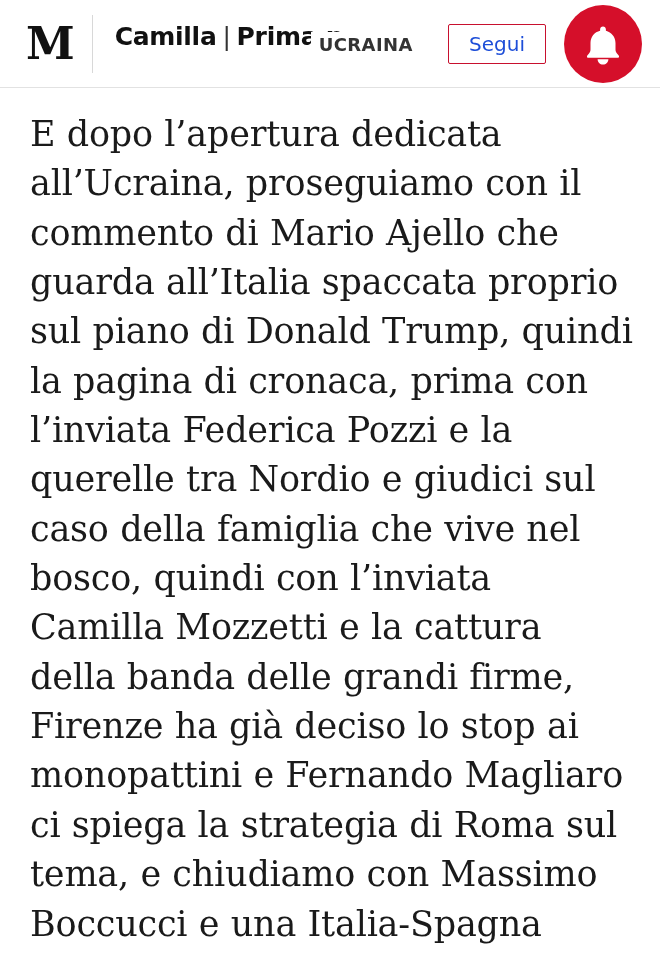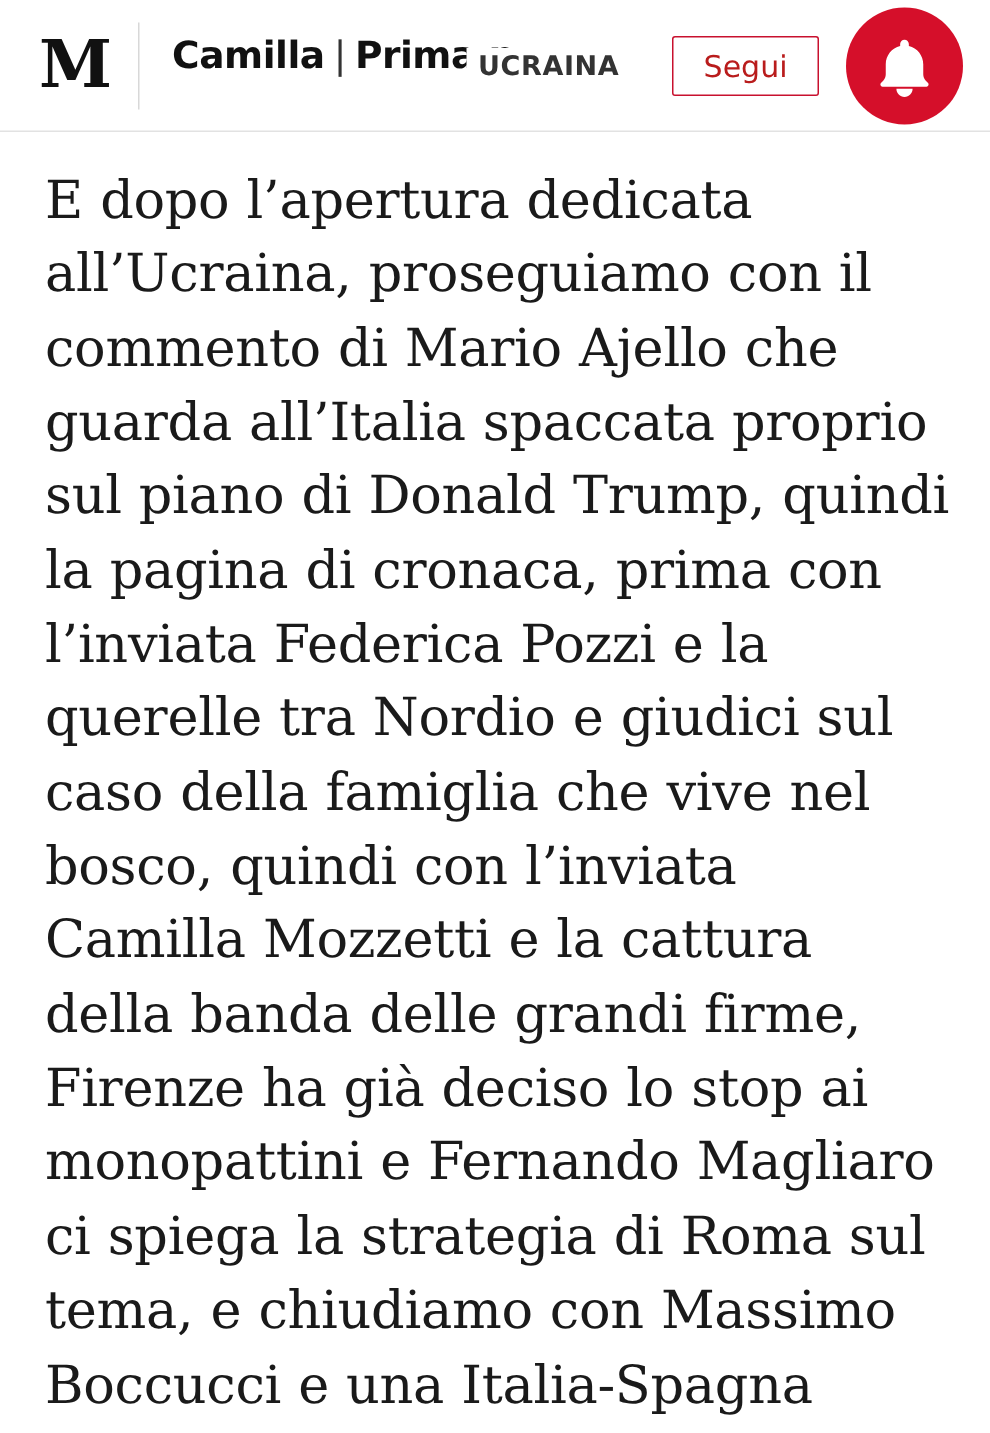--- a/index.html
+++ b/index.html
@@ -81,21 +81,21 @@
     letter-spacing: 0.4px;
     color: #333333;
     background: #ffffff;
     padding: 2px 4px 2px 8px;
   }
 
   .follow-btn {
     flex: 0 0 auto;
     margin-left: 10px;
     border: 1px solid #c8102e;
-    color: #b91c1c;
+    color: #1d4ed8;
     background: #ffffff;
     font-family: "DejaVu Sans", sans-serif;
     font-size: 20px;
     padding: 9px 20px;
     border-radius: 2px;
     cursor: pointer;
     line-height: 1;
   }
 
   .bell-btn {

